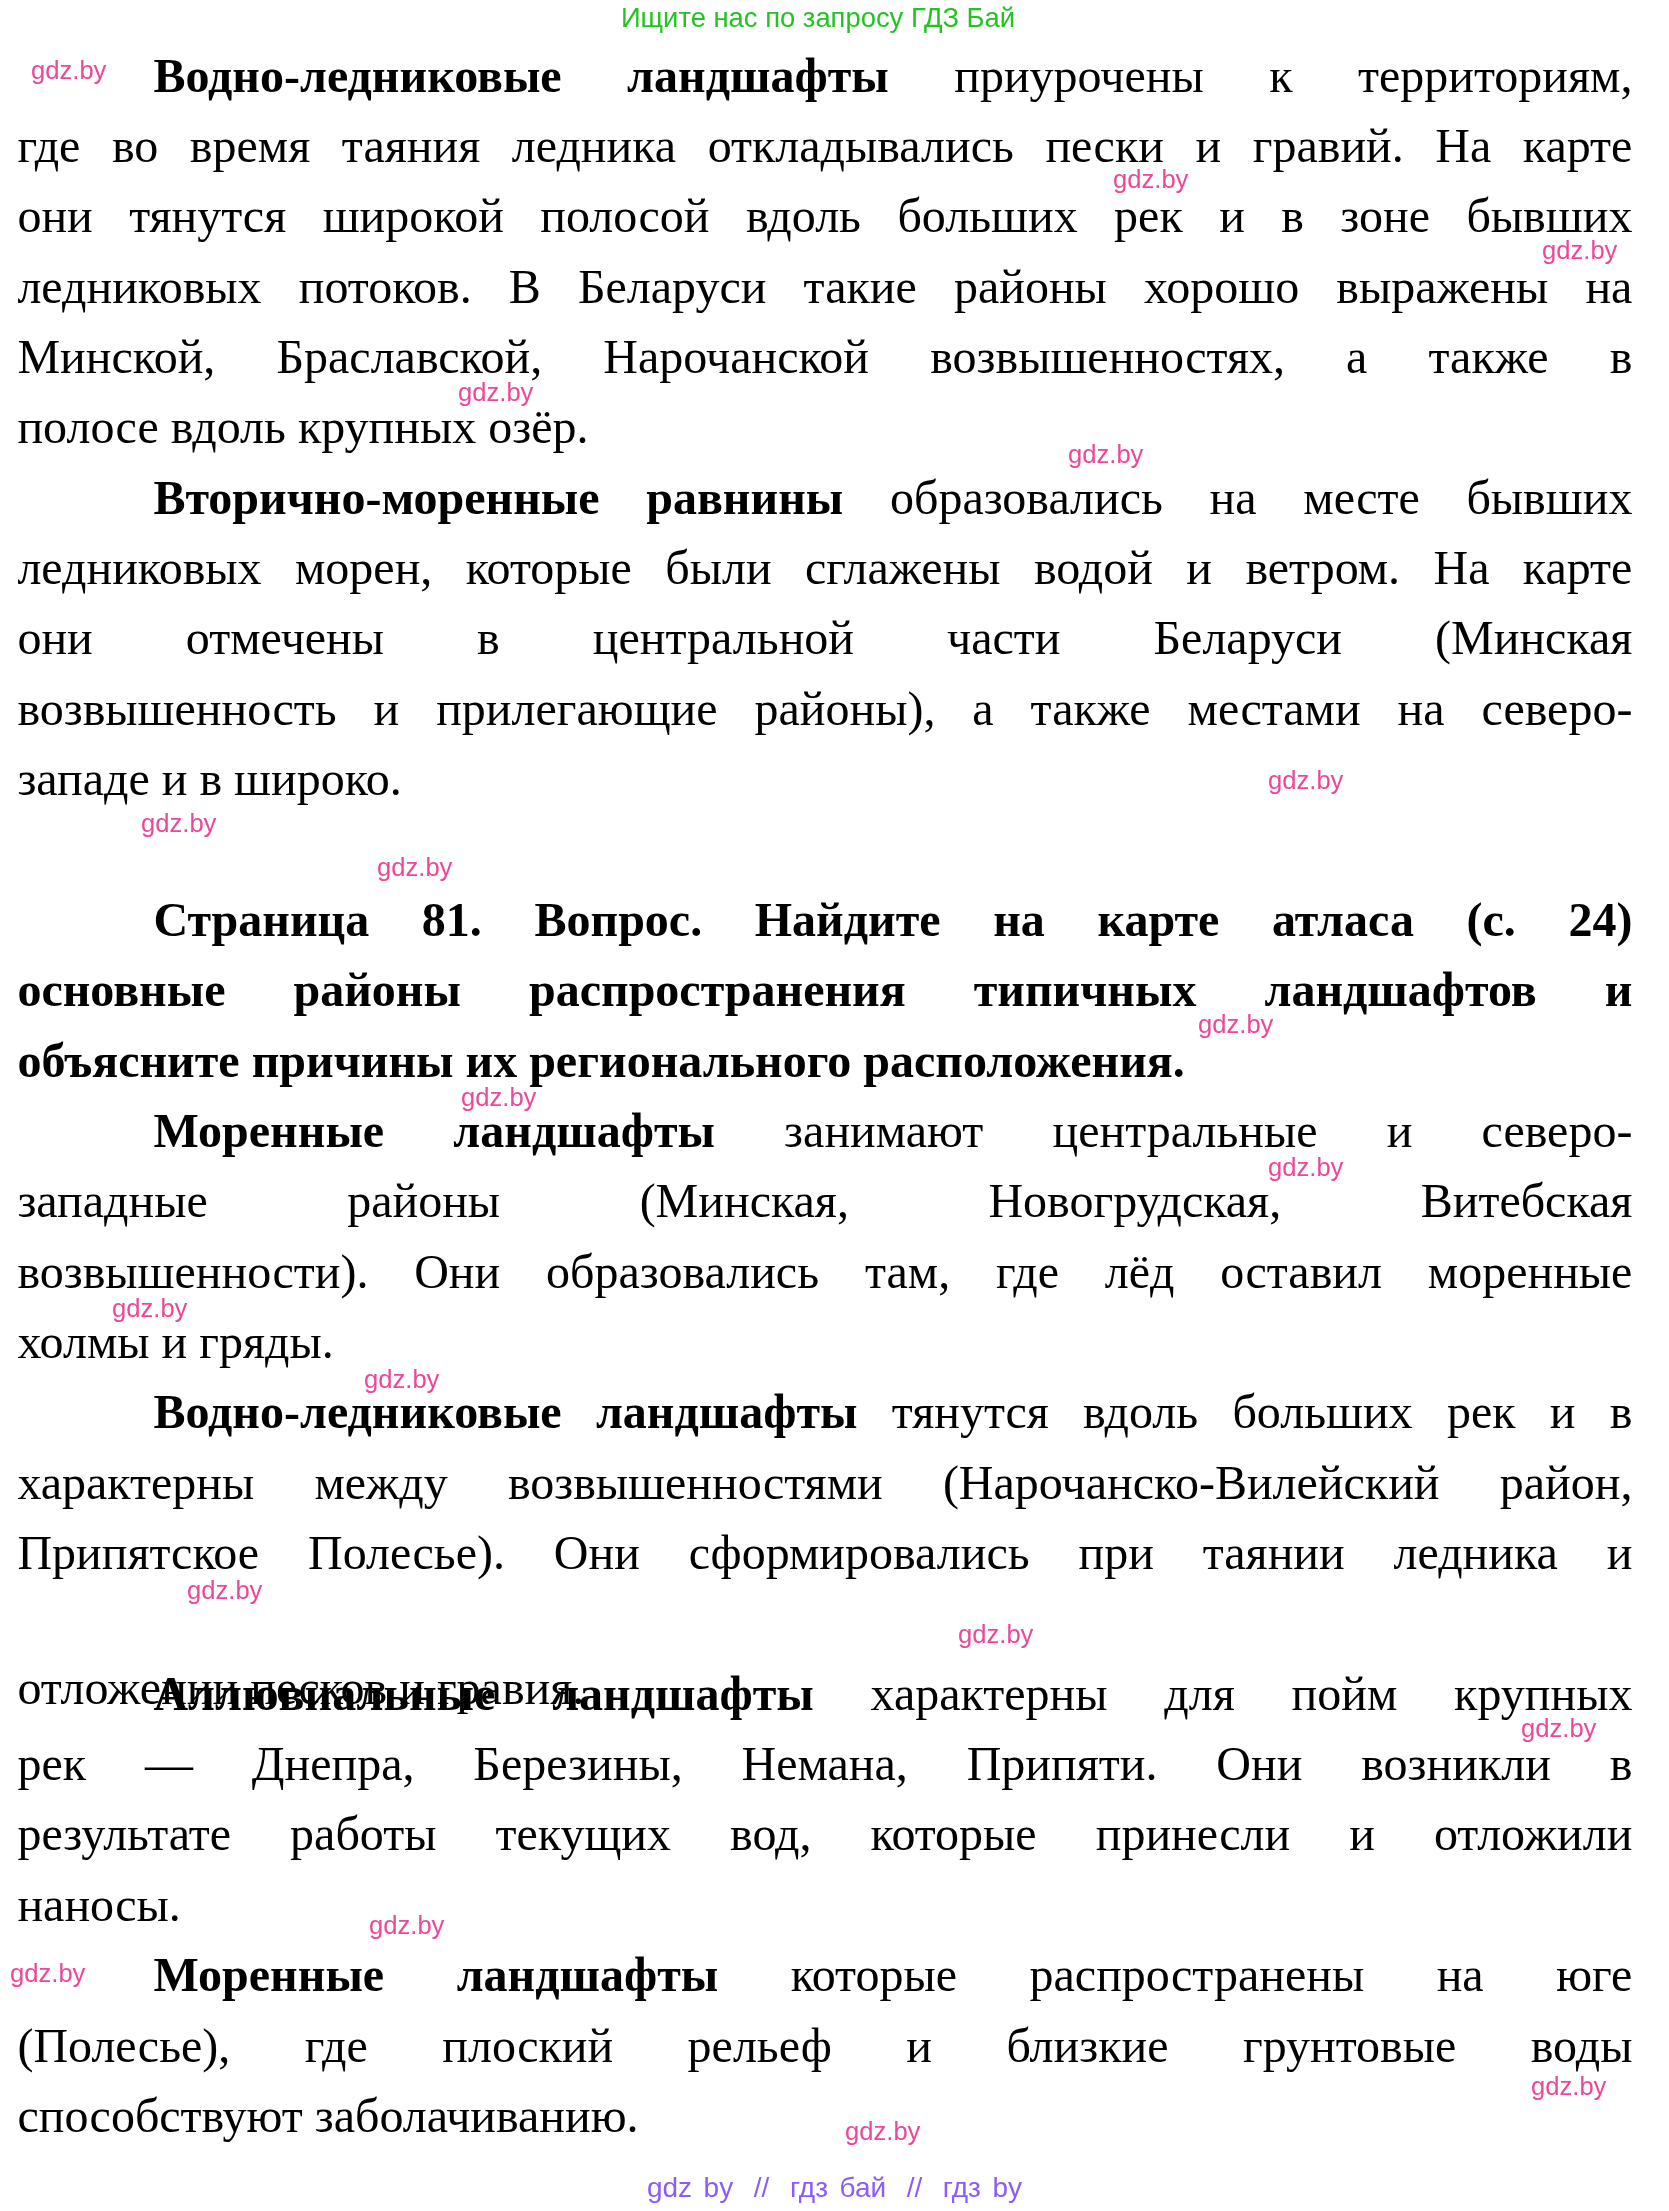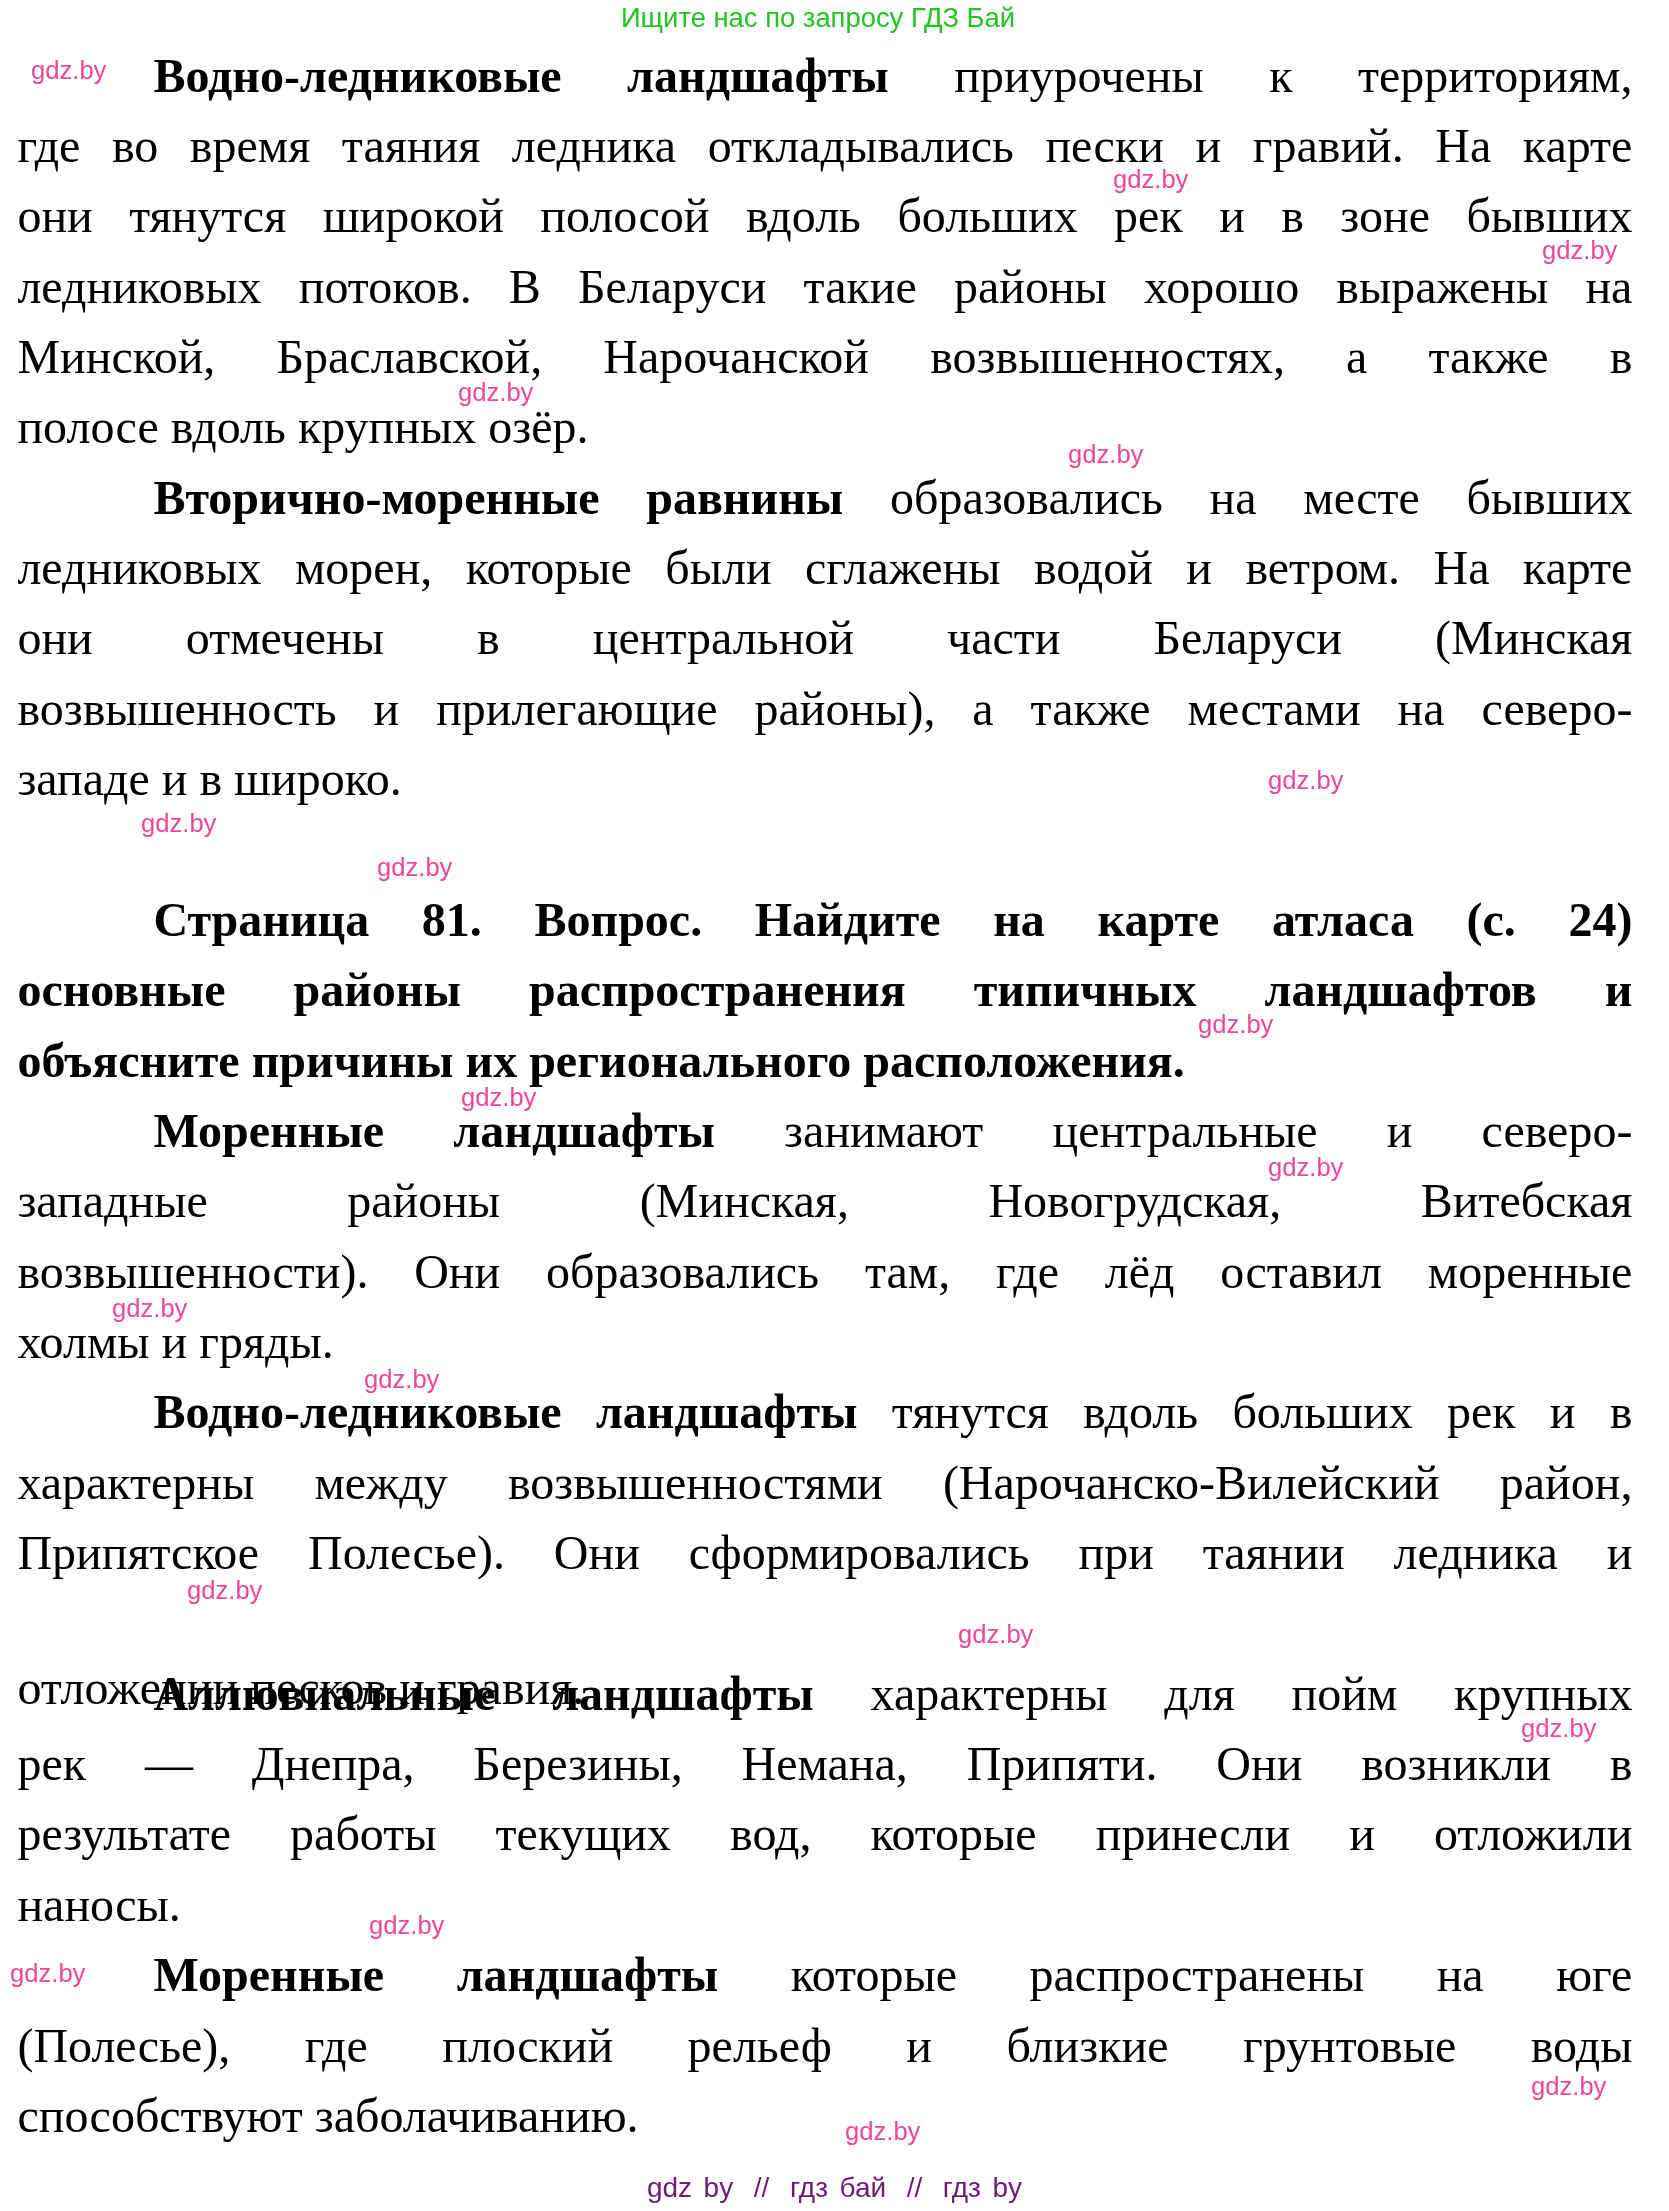--- a/index.html
+++ b/index.html
@@ -5,21 +5,21 @@
   html, body { margin: 0; padding: 0; background: #ffffff; }
   body { width: 1669px; height: 2211px; position: relative; overflow: hidden; }
   .header {
     position: absolute; left: 0; top: 1.8px; width: 1636px; text-align: center;
     font-family: "Liberation Sans", sans-serif; font-size: 27.4px; line-height: 31px;
     color: #22c322;
   }
   .footer {
     position: absolute; left: 0; top: 2171px; width: 1669px; text-align: center;
     font-family: "Liberation Sans", sans-serif; font-size: 28px; line-height: 33px;
-    color: #701a75; word-spacing: 3.7px;
+    color: #8b5cf6; word-spacing: 3.7px;
   }
   .footer .sep { margin: 0 9.1px; }
   .line {
     position: absolute; left: 17.4px; width: 1615px;
     font-family: "Liberation Serif", serif; font-size: 48px; line-height: 55px;
     color: #000; white-space: nowrap;
     text-align: justify; text-align-last: justify;
   }
   .line.last { text-align-last: left; }
   .line.indent { padding-left: 136px; width: 1479px; }

